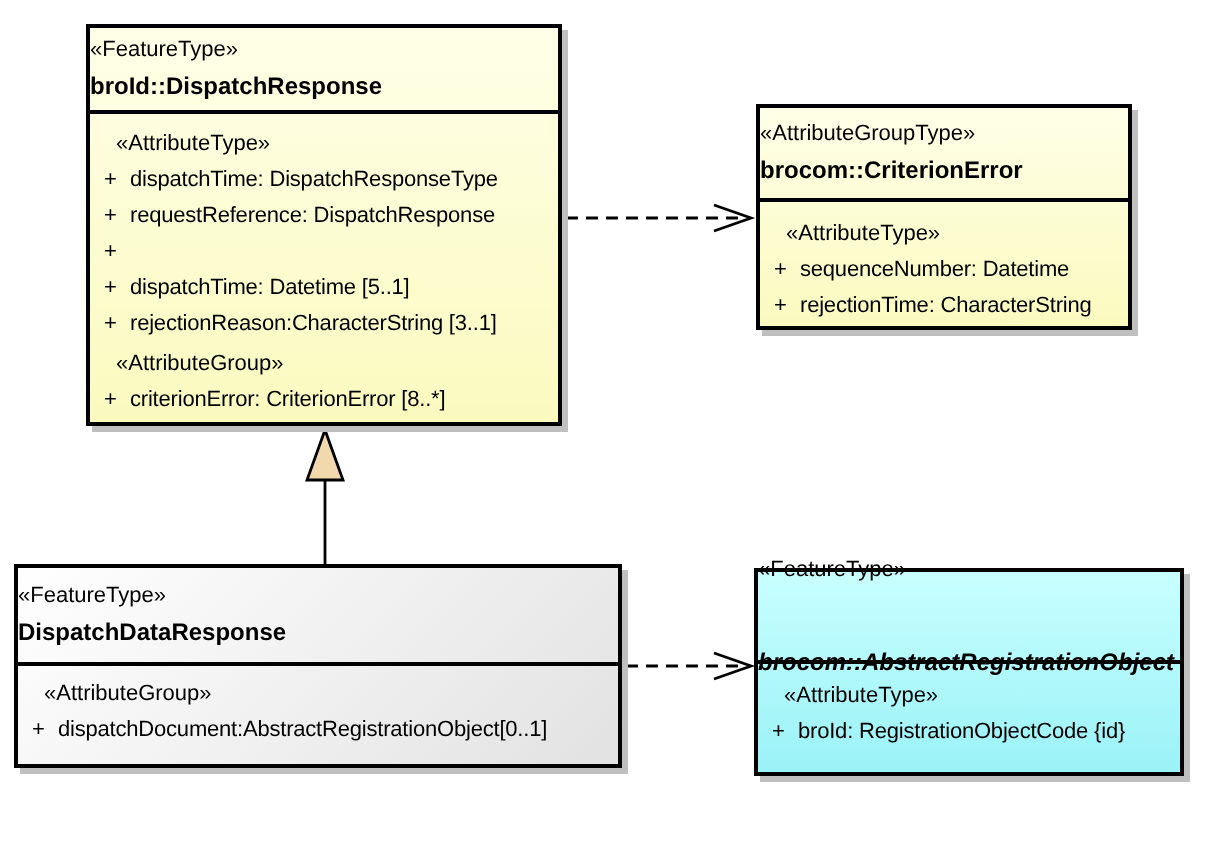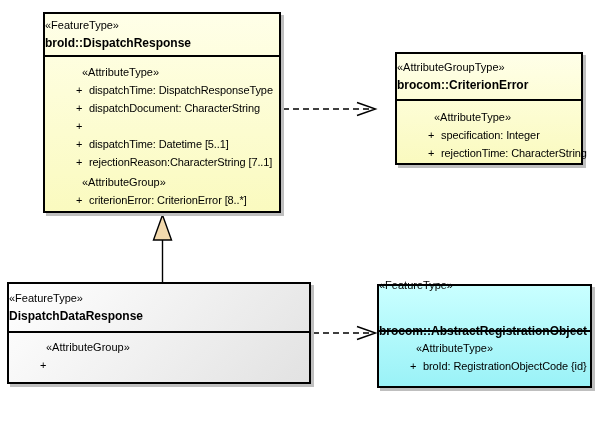--- a/index.html
+++ b/index.html
@@ -18,36 +18,36 @@
   .fill-yellow{background:linear-gradient(to bottom,var(--class-yellow-top),var(--class-yellow-bottom));}
   .fill-cyan{background:linear-gradient(to bottom,var(--class-cyan-top),var(--class-cyan-bottom));}
   .fill-gray{background:linear-gradient(135deg,var(--class-gray-top),var(--class-gray-bottom));}
   .hd{
     box-sizing:border-box;border-bottom:2px solid var(--border,#000);
     display:flex;flex-direction:column;justify-content:center;
     text-align:left;
   }
   .st{font-size:11px;line-height:17px;}
   .nm{font-size:12px;font-weight:bold;line-height:18px;}
-  .nm.it{margin-top:28px;}
-  .bd{box-sizing:border-box;padding-left:24px;}
+  .nm.it{font-style:italic;margin-top:28px;}
+  .bd{box-sizing:border-box;}
   .glabel{padding-left:13px;height:18px;}
   .attr{display:flex;height:18px;}
   .vis{width:13px;margin-left:7px;flex:none;text-align:left;}
   .atext{white-space:nowrap;letter-spacing:-0.1px;}
   .grp2{margin-top:2px;}
   
   #c0 .bd{padding-top:6px;}
   #c1 .bd{padding-top:7px;}
   #c2 .bd{padding-top:5px;}
   #c3 .bd{padding-top:7px;}
   
   #c0{left:43px;top:12px;width:238px;height:201px;}
   #c0 .hd{height:43px;}
-  #c1{left:395px;top:52px;width:188px;height:113px;}
+  #c1{left:378px;top:52px;width:188px;height:113px;}
   #c1 .hd{height:47px;}
   #c2{left:7px;top:282px;width:304px;height:102px;}
   #c2 .hd{height:49px;}
   #c3{left:377px;top:284px;width:215px;height:104px;}
   #c3 .hd{height:46px;}
   #connector-layer{position:absolute;left:0;top:0;width:604px;height:427px;pointer-events:none;}
 </style>
 </head>
 <body>
 
@@ -77,68 +77,69 @@
     <div class="nm">broId::DispatchResponse</div>
   </div>
   <div class="bd">
     <div class="glabel">«AttributeType»</div>
     <div class="attr">
       <span class="vis">+</span>
       <span class="atext">dispatchTime: DispatchResponseType</span>
     </div>
     <div class="attr">
       <span class="vis">+</span>
-      <span class="atext">dispatchDocument: CharacterString</span>
+      <span class="atext">requestReference: DispatchResponse</span>
     </div>
     <div class="attr">
       <span class="vis">+</span>
     </div>
     <div class="attr">
       <span class="vis">+</span>
       <span class="atext">dispatchTime: Datetime [5..1]</span>
     </div>
     <div class="attr">
       <span class="vis">+</span>
-      <span class="atext">rejectionReason:CharacterString [7..1]</span>
+      <span class="atext">rejectionReason:CharacterString [3..1]</span>
     </div>
     <div class="glabel grp2">«AttributeGroup»</div>
     <div class="attr">
       <span class="vis">+</span>
       <span class="atext">criterionError: CriterionError [8..*]</span>
     </div>
   </div>
 </div>
 
 <div class="cls fill-yellow" id="c1">
   <div class="hd">
     <div class="st">«AttributeGroupType»</div>
     <div class="nm">brocom::CriterionError</div>
   </div>
   <div class="bd">
     <div class="glabel">«AttributeType»</div>
     <div class="attr">
       <span class="vis">+</span>
-      <span class="atext">specification: Integer</span>
+      <span class="atext">sequenceNumber: Datetime</span>
     </div>
     <div class="attr">
       <span class="vis">+</span>
       <span class="atext">rejectionTime: CharacterString</span>
     </div>
   </div>
 </div>
 
 <div class="cls fill-gray" id="c2">
   <div class="hd">
     <div class="st">«FeatureType»</div>
     <div class="nm">DispatchDataResponse</div>
   </div>
   <div class="bd">
     <div class="glabel">«AttributeGroup»</div>
     <div class="attr">
       <span class="vis">+</span>
+      <span class="atext">dispatchDocument:AbstractRegistrationObject[0..1]</span>
     </div>
   </div>
 </div>
 
 <div class="cls fill-cyan" id="c3">
   <div class="hd">
     <div class="st">«FeatureType»</div>
     <div class="nm it">brocom::AbstractRegistrationObject</div>
   </div>
   <div class="bd">

